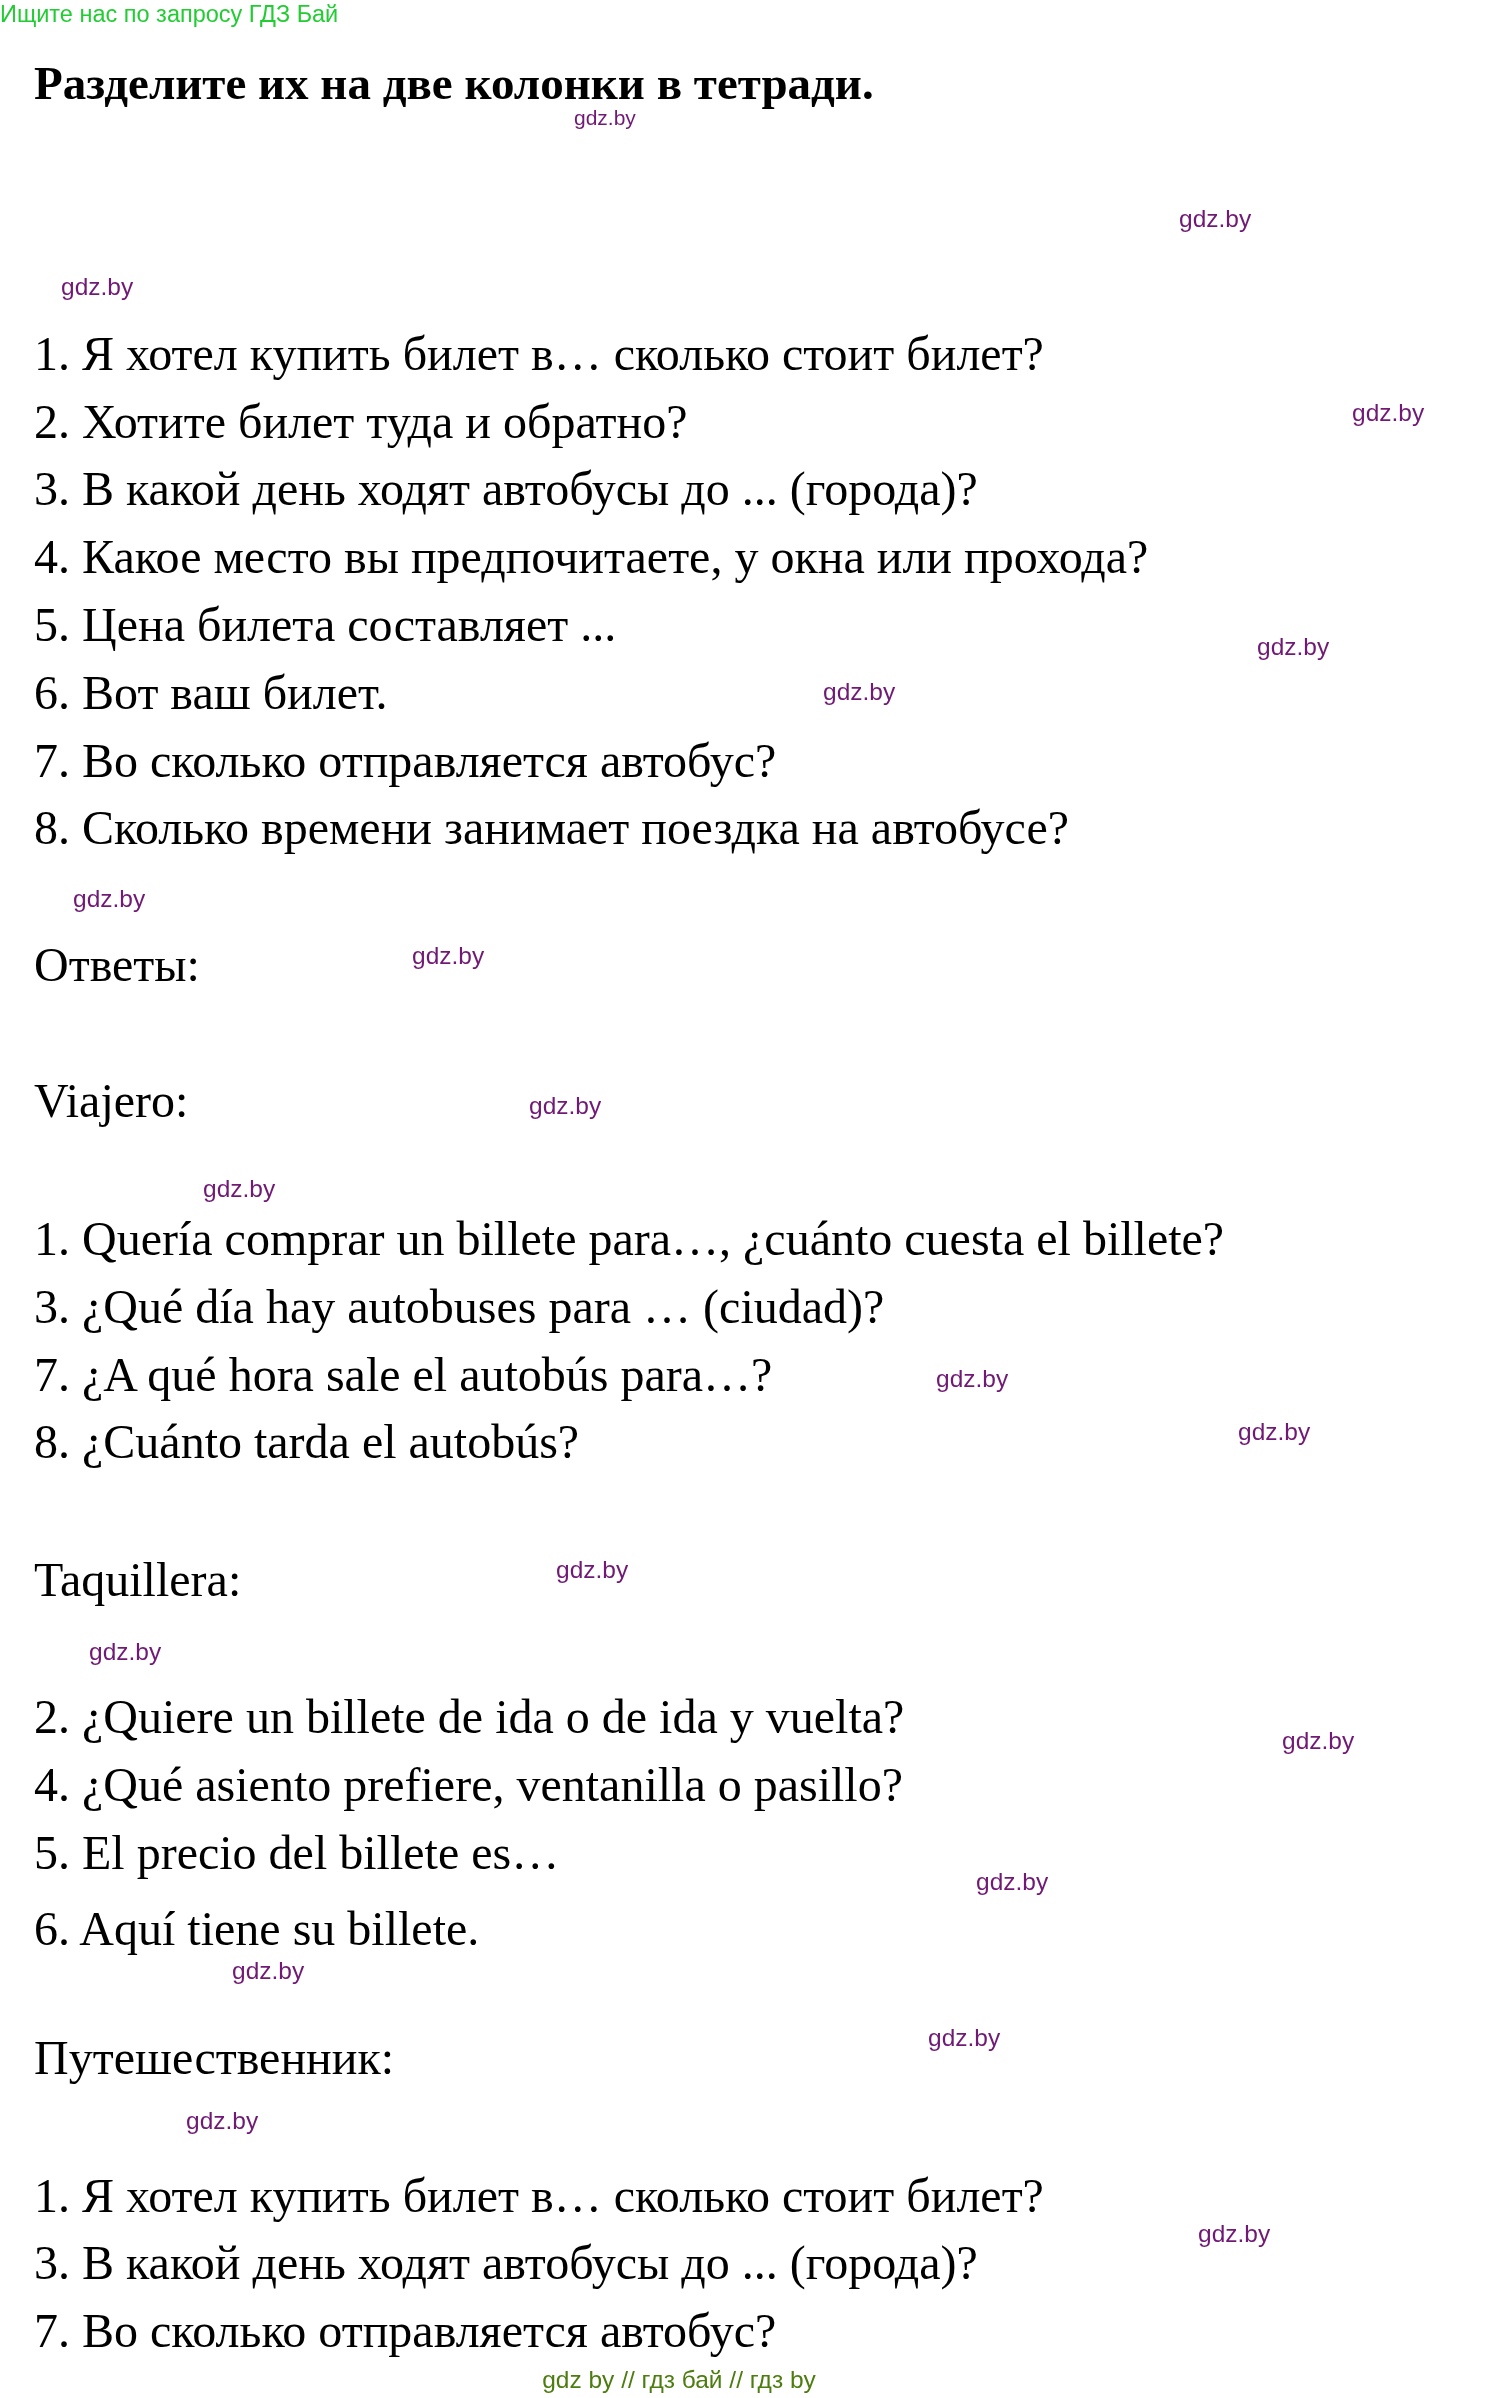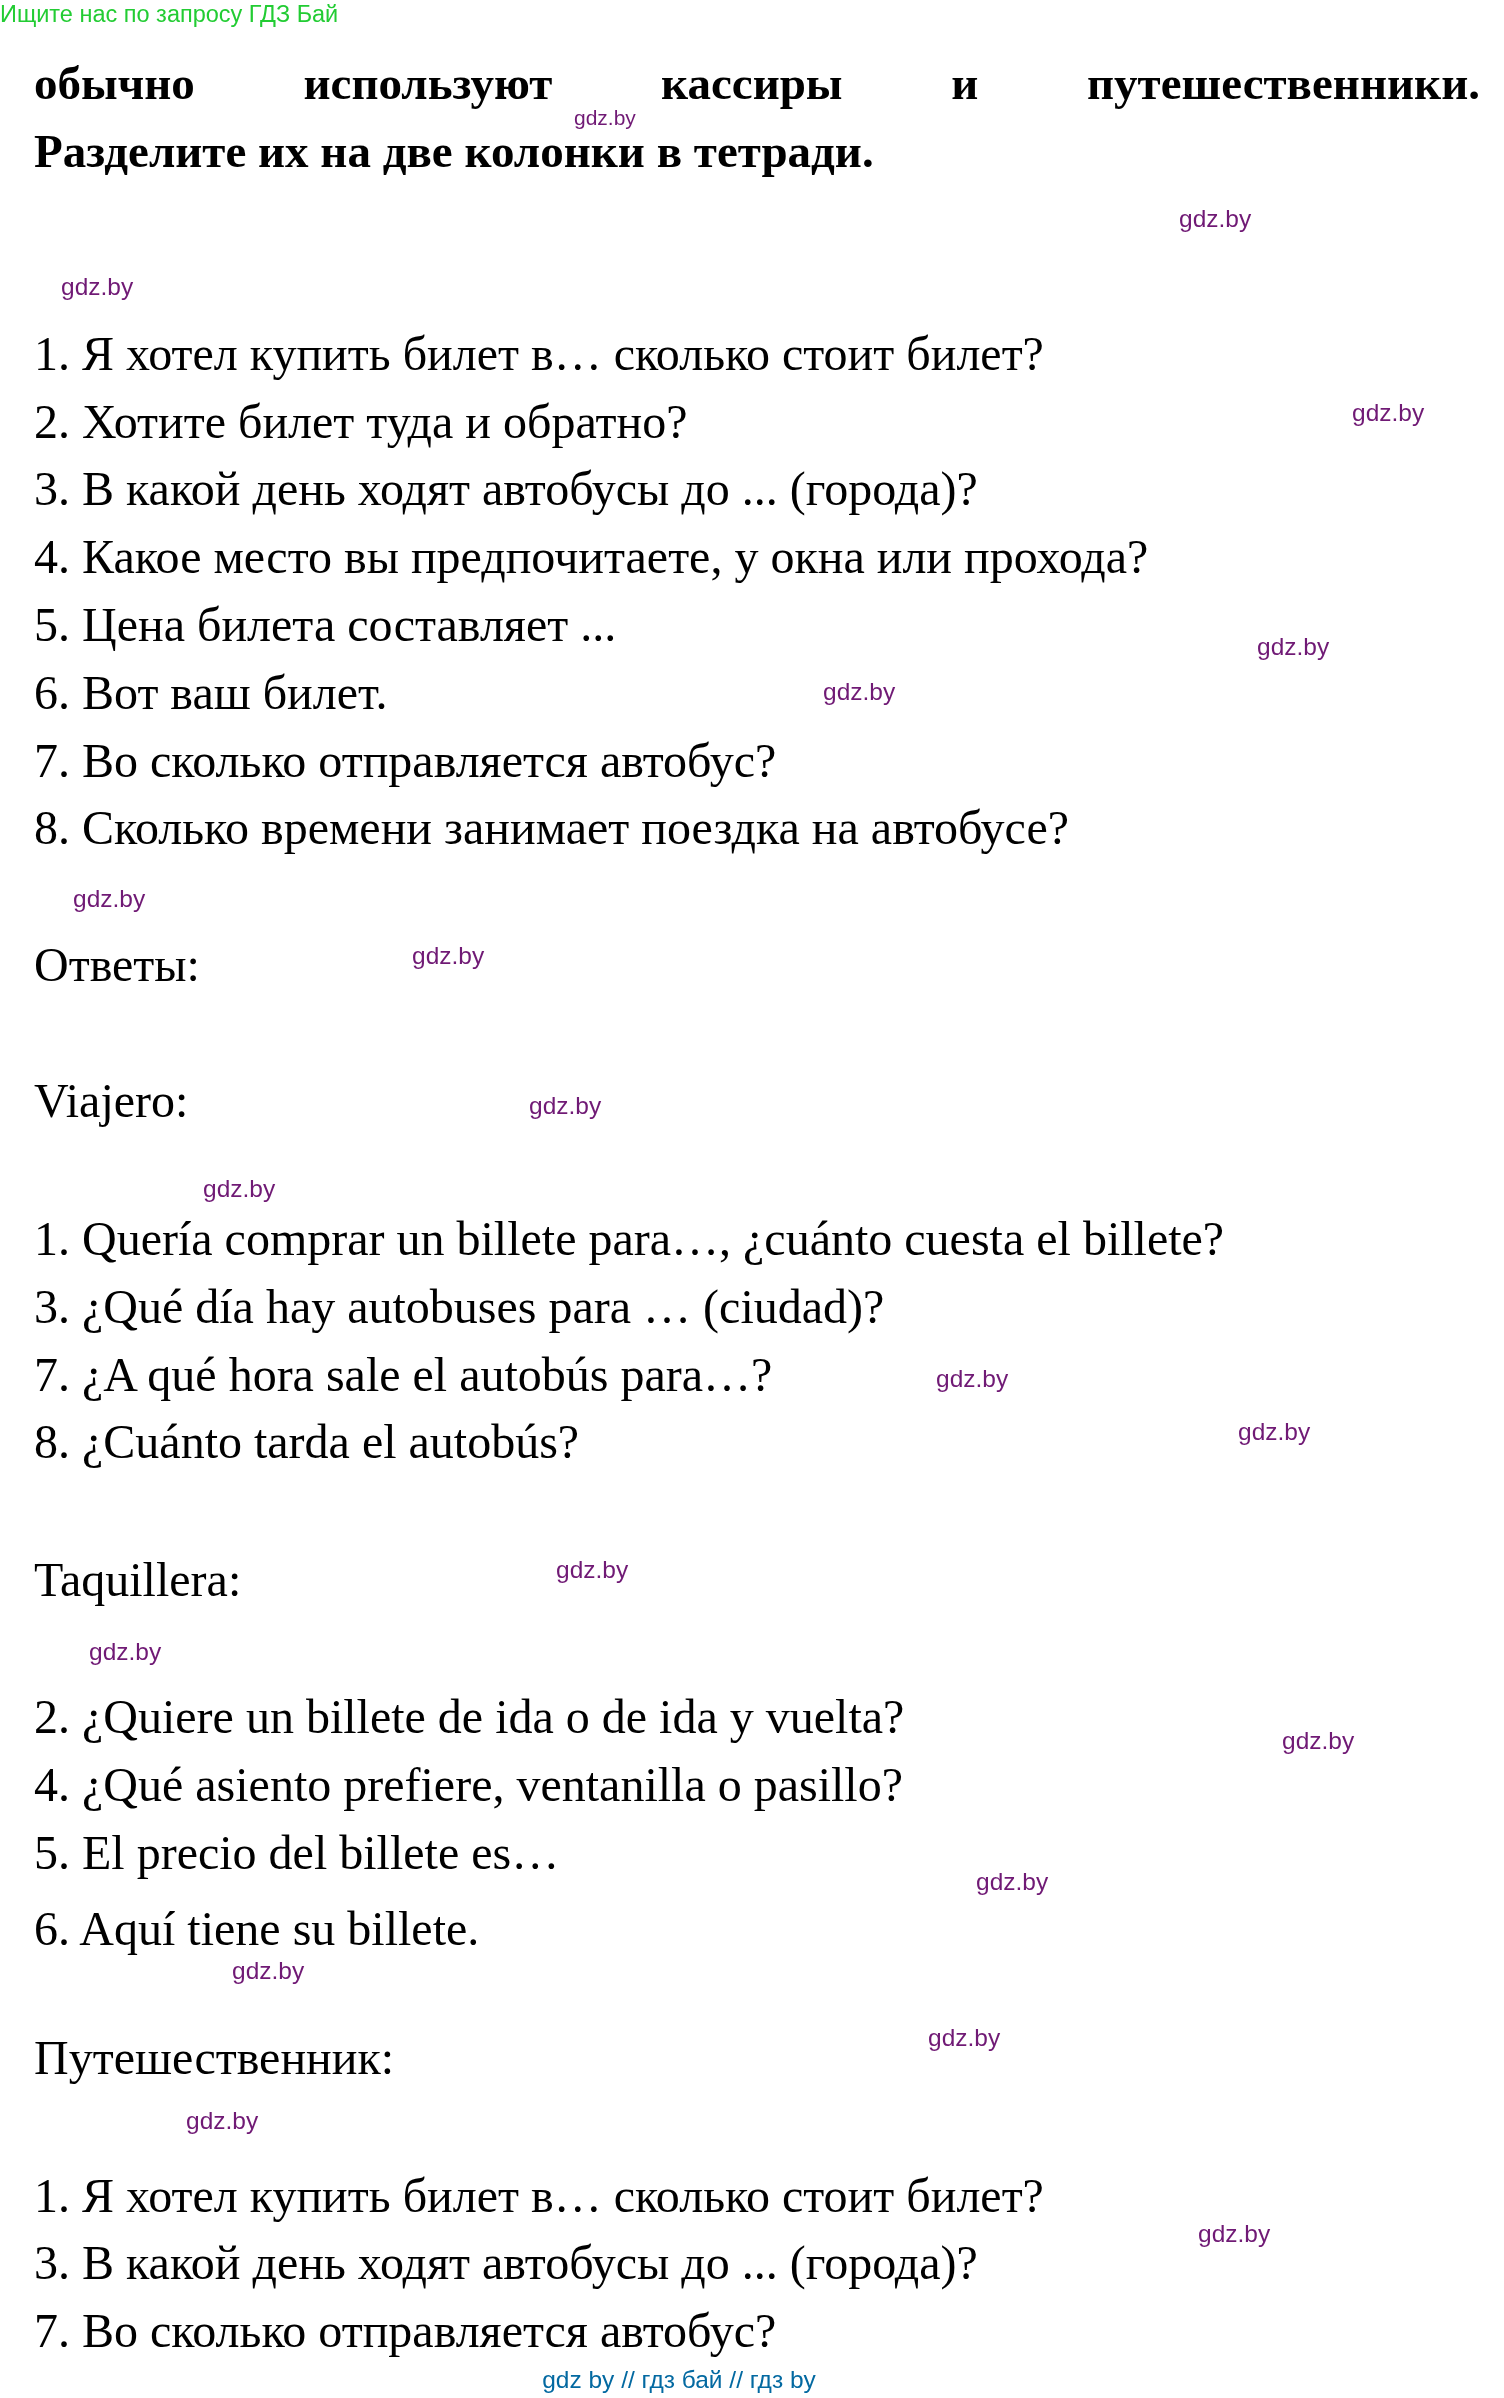--- a/index.html
+++ b/index.html
@@ -22,30 +22,29 @@
     .line {
       position: absolute; left: 34px; font-size: 48px; line-height: 56px; white-space: nowrap;
     }
     .wm {
       position: absolute; font-family: "Liberation Sans", sans-serif; font-size: 24.5px;
       color: #701a75; white-space: nowrap; line-height: 28px;
     }
     .wm.small { font-size: 21px; }
     .footer {
       position: absolute; top: 2365px; left: 0; width: 1358px; text-align: center;
-      font-family: "Liberation Sans", sans-serif; font-size: 24.5px; color: #0369a1; line-height: 30px;
+      font-family: "Liberation Sans", sans-serif; font-size: 24.5px; color: #4d7c0f; line-height: 30px;
     }
   </style>
 </head>
 <body>
 
 <div class="top-banner">Ищите нас по запросу ГДЗ Бай</div>
 
 <div class="title">
-  <span class="line2">обычно используют кассиры и путешественники.</span>
   <span class="line3">Разделите их на две колонки в тетради.</span>
 </div>
 
 <div class="line" style="top:326px">1. Я хотел купить билет в… сколько стоит билет?</div>
 <div class="line" style="top:394px">2. Хотите билет туда и обратно?</div>
 <div class="line" style="top:461px">3. В какой день ходят автобусы до ... (города)?</div>
 <div class="line" style="top:529px">4. Какое место вы предпочитаете, у окна или прохода?</div>
 <div class="line" style="top:597px">5. Цена билета составляет ...</div>
 <div class="line" style="top:665px">6. Вот ваш билет.</div>
 <div class="line" style="top:733px">7. Во сколько отправляется автобус?</div>

